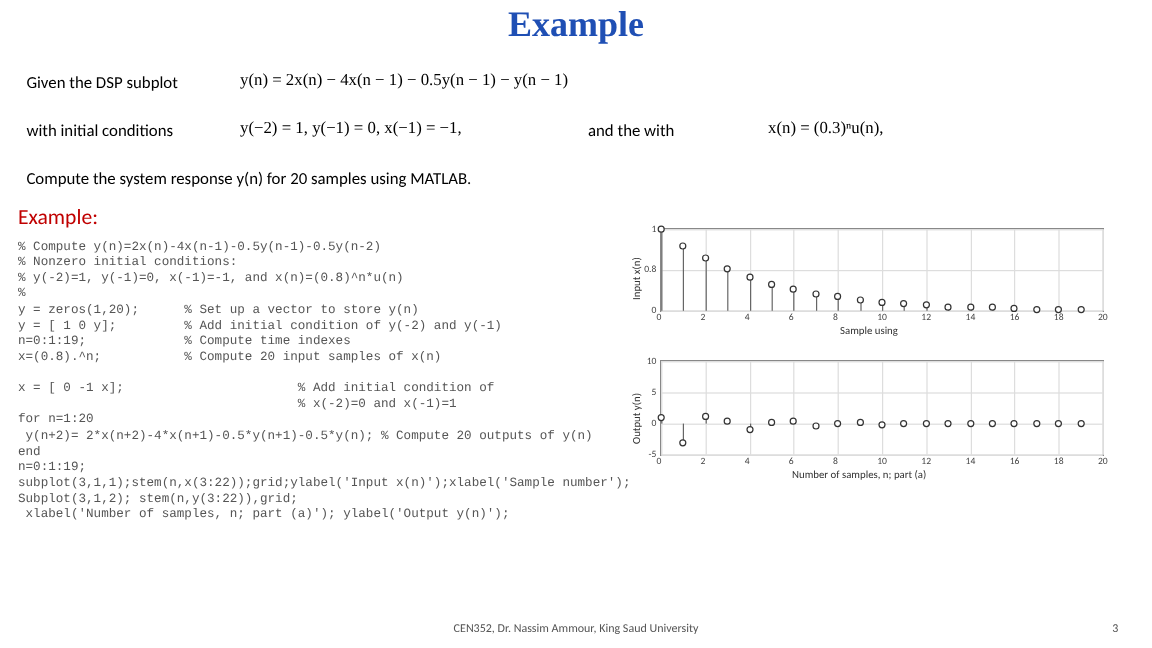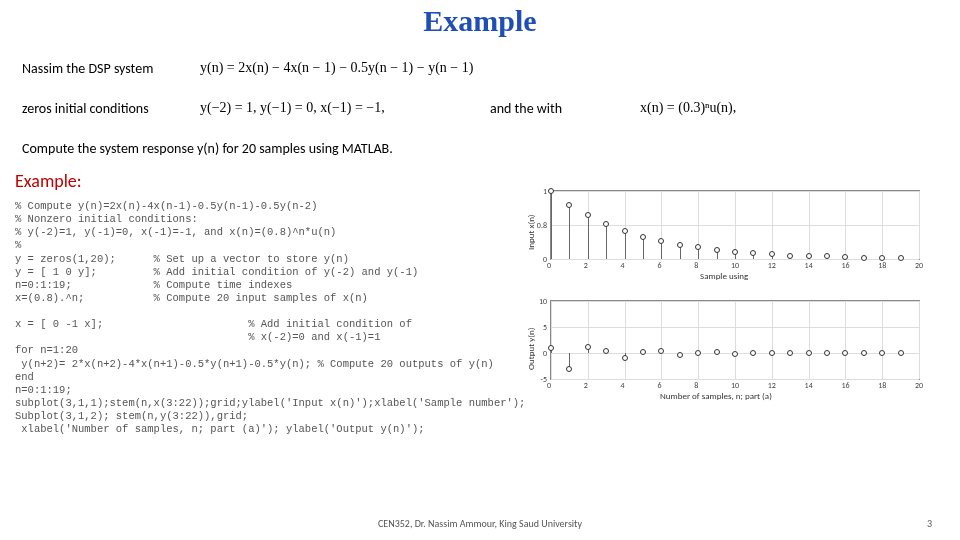--- a/index.html
+++ b/index.html
@@ -100,24 +100,24 @@
   .gridline {
     position: absolute;
     background: #ccc;
   }
 </style>
 </head>
 <body>
 
 <div class="title">Example</div>
 
-<div class="line" style="left:22px; top:60px;">Nassim the DSP system</div>
+<div class="line" style="left:22px; top:60px;">Given the DSP subplot</div>
 <div class="line eq" style="left:200px; top:60px;">y(n) = 2x(n) − 4x(n − 1) − 0.5y(n − 1) − y(n − 1)</div>
 
-<div class="line" style="left:22px; top:100px;">zeros initial conditions</div>
+<div class="line" style="left:22px; top:100px;">with initial conditions</div>
 <div class="line eq" style="left:200px; top:100px;">y(−2) = 1, y(−1) = 0, x(−1) = −1,</div>
 <div class="line" style="left:490px; top:100px;">and the with</div>
 <div class="line eq" style="left:640px; top:100px;">x(n) = (0.3)ⁿu(n),</div>
 
 <div class="instr" style="left:22px; top:140px;">Compute the system response y(n)  for 20 samples using MATLAB.</div>
 
 <div class="solution" style="left:15px; top:170px;">Example:</div>
 
 <pre class="code" style="left:15px; top:200px;">% Compute y(n)=2x(n)-4x(n-1)-0.5y(n-1)-0.5y(n-2)
 % Nonzero initial conditions:

